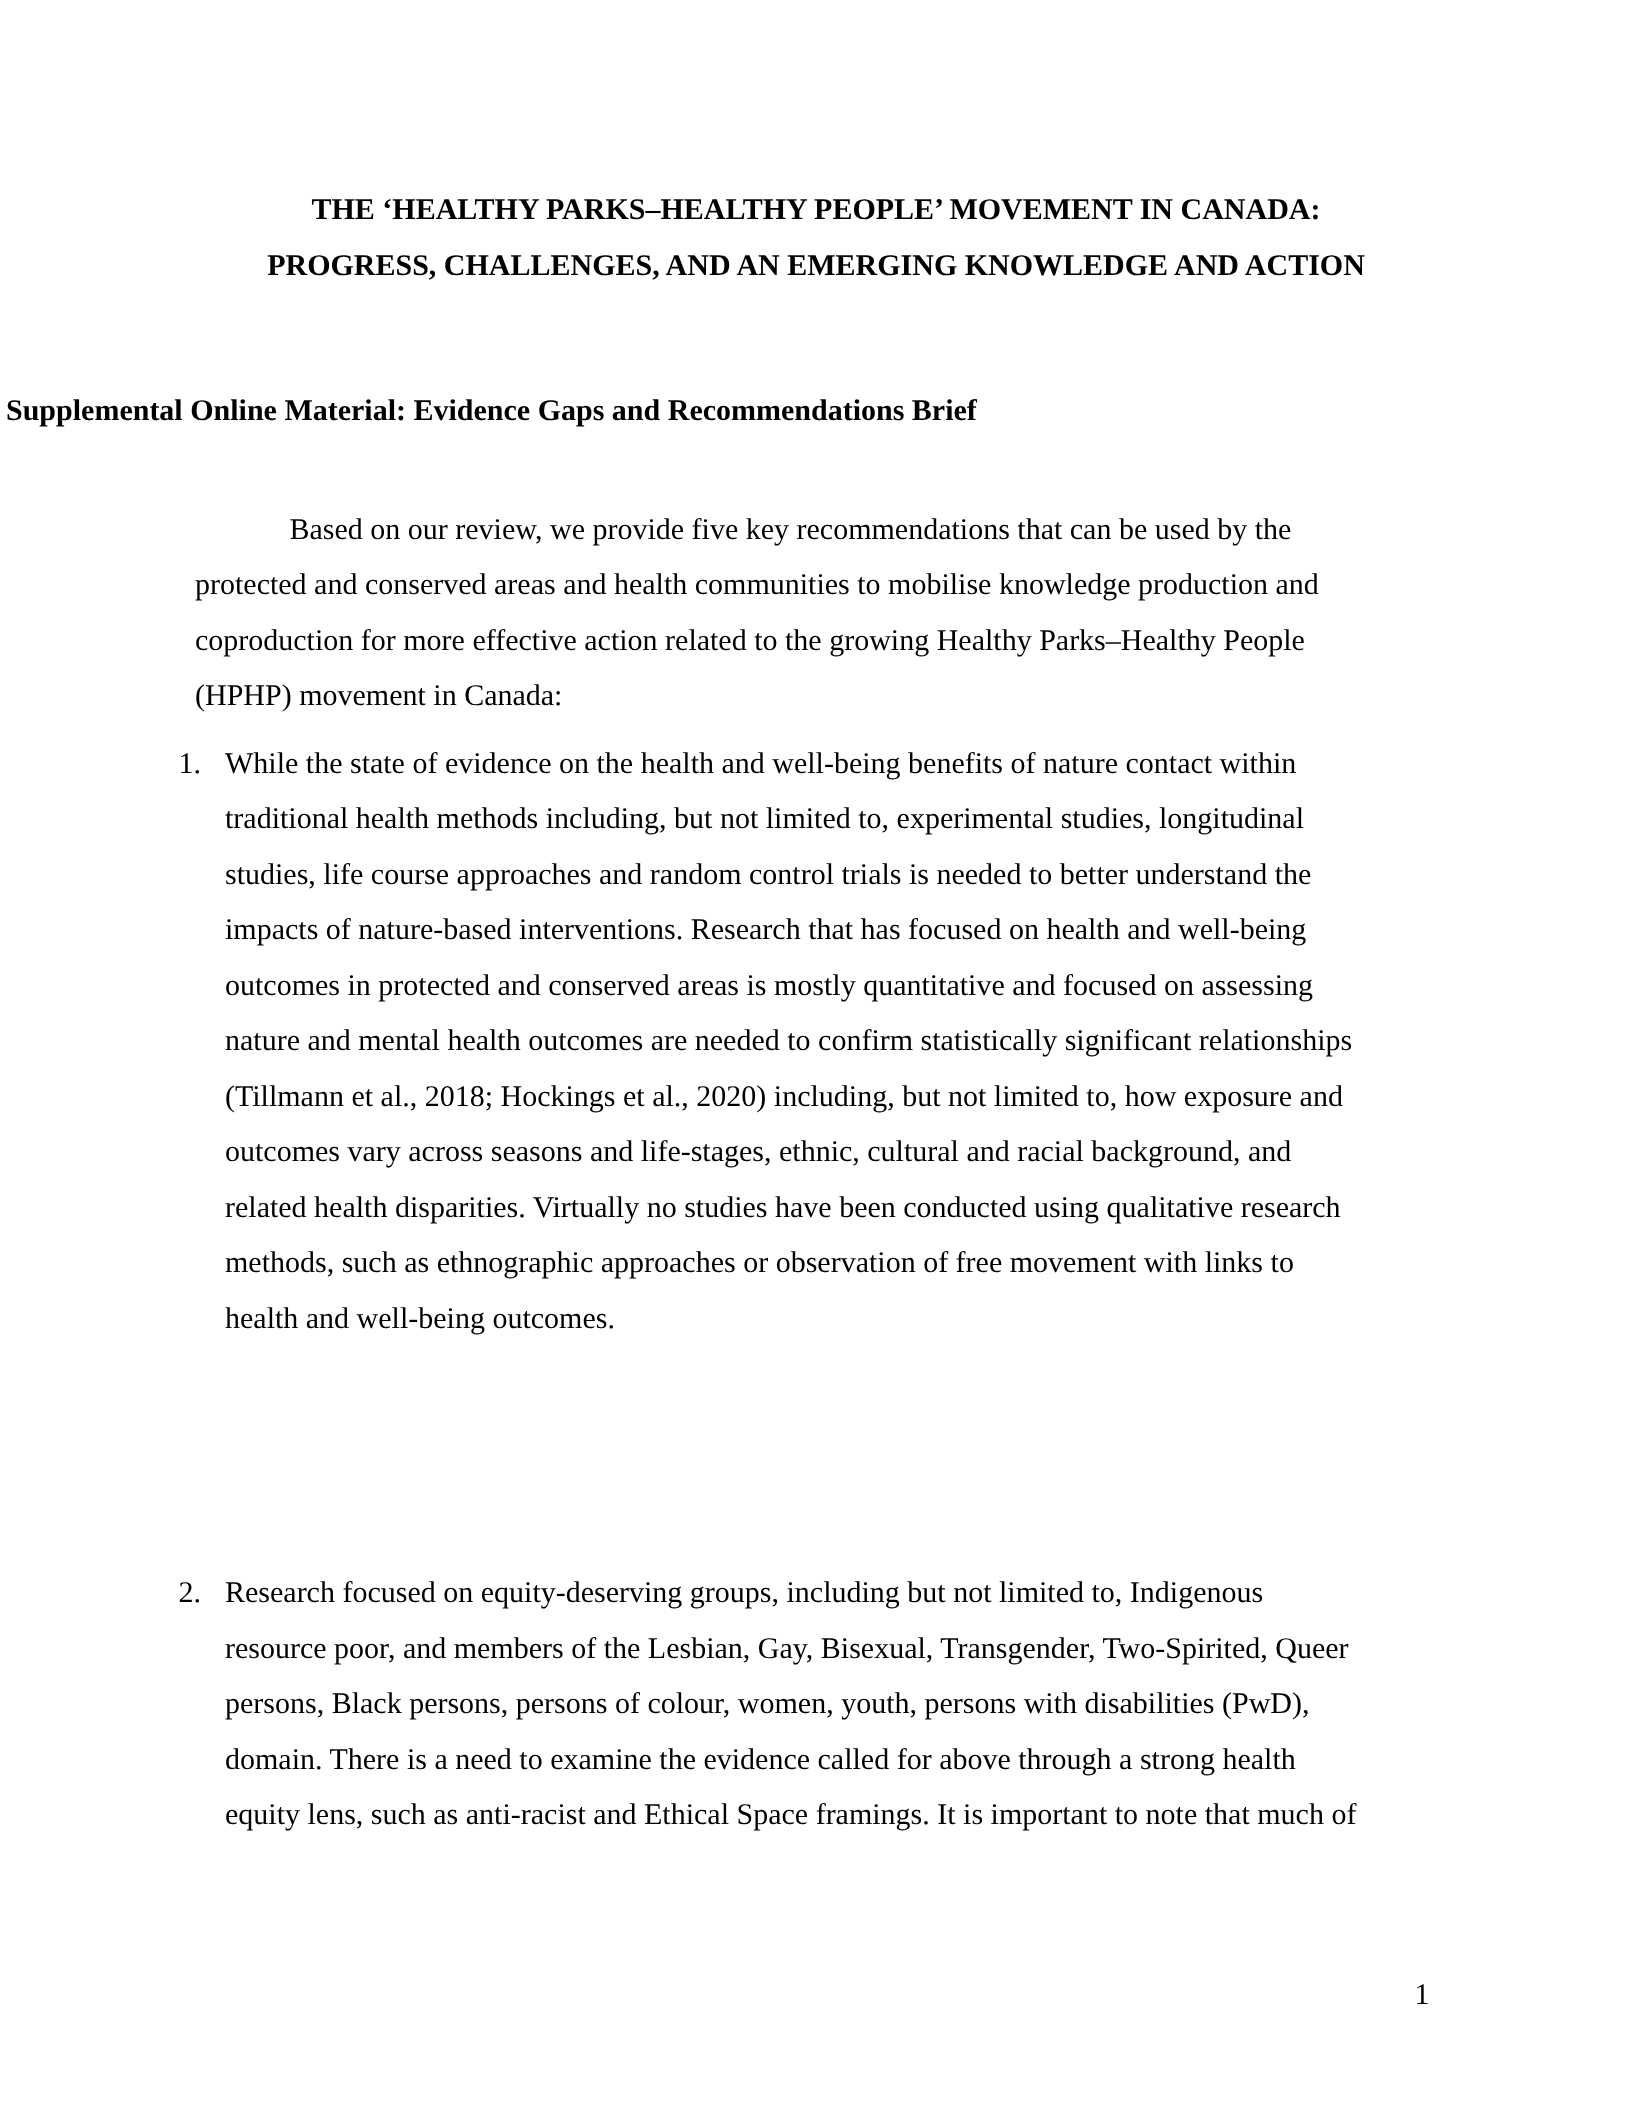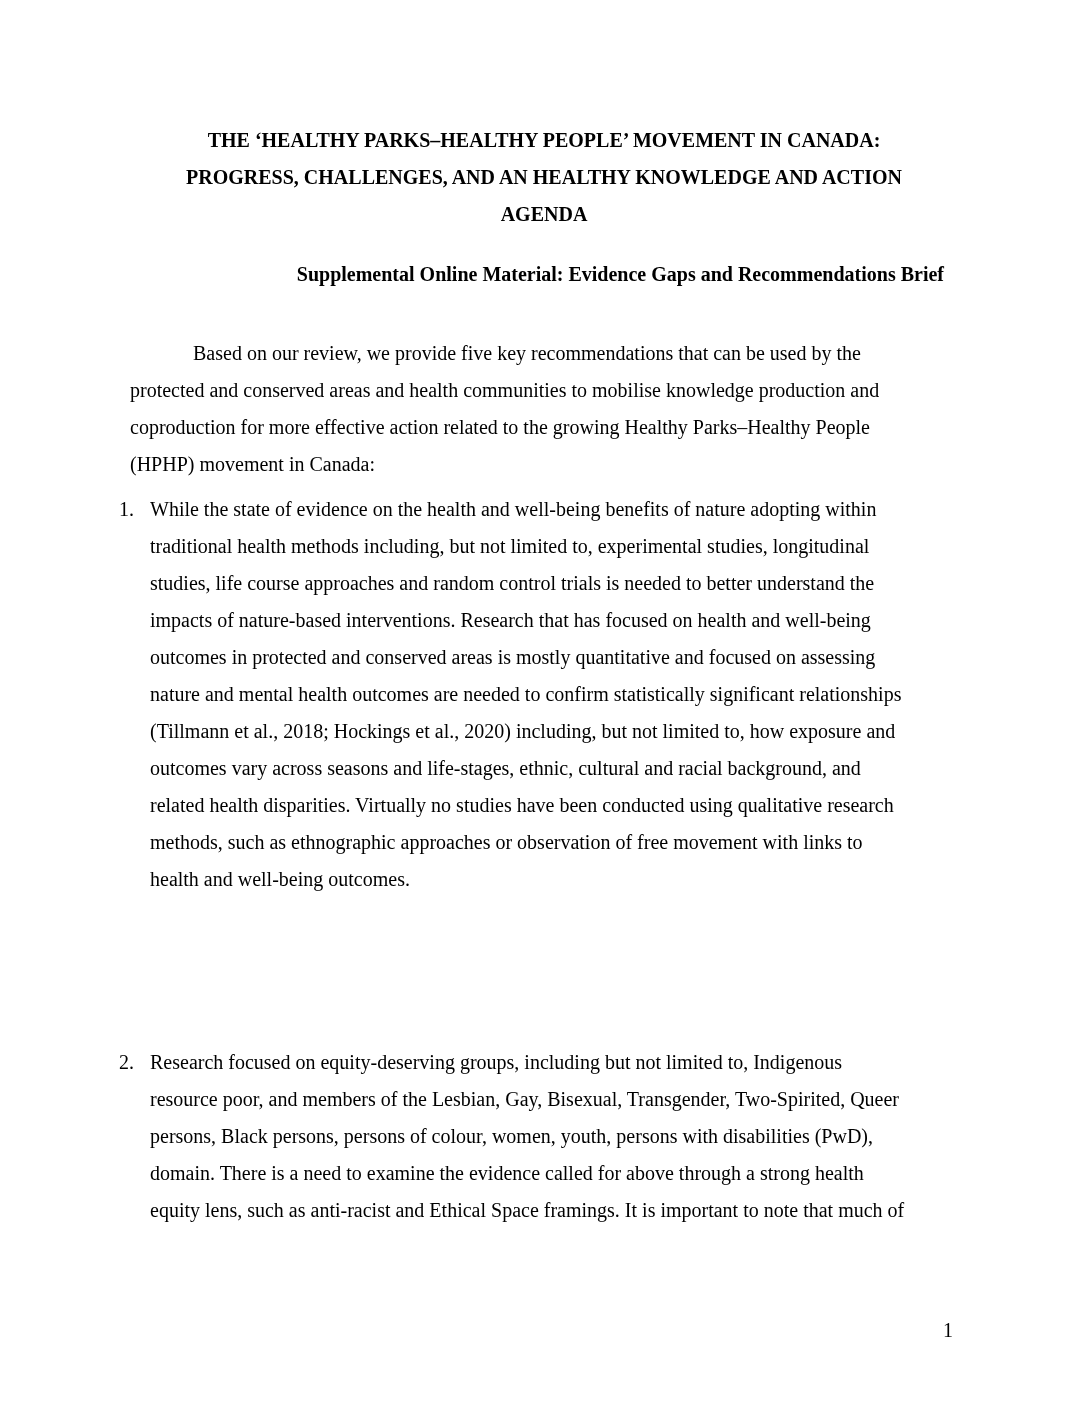--- a/index.html
+++ b/index.html
@@ -27,23 +27,23 @@
   }
   .title-block {
     top: 122px;
     left: 0;
     width: 1088px;
     text-align: center;
     font-weight: bold;
   }
   .subtitle-block {
     top: 256px;
-    left: 16px;
+    left: 4px;
     width: 928px;
-    text-align: right;
+    text-align: left;
     font-weight: bold;
   }
   .intro-block {
     top: 307px;
     left: 130px;
     width: 840px;
   }
   .intro-block .first { text-indent: 63px; margin-top: 28px; }
   .list-item {
     left: 119px;
@@ -66,39 +66,38 @@
     line-height: 37px;
   }
 </style>
 </head>
 <body>
 
 <div class="page">
 
   <header class="abs title-block">
     <span class="line">THE ‘HEALTHY PARKS–HEALTHY PEOPLE’ MOVEMENT IN CANADA:</span>
-    <span class="line">PROGRESS, CHALLENGES, AND AN HEALTHY KNOWLEDGE AND ACTION</span>
-    <span class="line">AGENDA</span>
+    <span class="line">PROGRESS, CHALLENGES, AND AN EMERGING KNOWLEDGE AND ACTION</span>
   </header>
 
   <div class="abs subtitle-block">
     <span class="line">Supplemental Online Material: Evidence Gaps and Recommendations Brief</span>
   </div>
 
   <div class="abs intro-block">
     <span class="line first">Based on our review, we provide five key recommendations that can be used by the</span>
     <span class="line">protected and conserved areas and health communities to mobilise knowledge production and</span>
     <span class="line">coproduction for more effective action related to the growing Healthy Parks–Healthy People</span>
     <span class="line">(HPHP) movement in Canada:</span>
   </div>
 
   <div class="abs list-item item-1">
     <span class="list-marker">1.</span>
     <div class="list-lines">
-      <span class="line">While the state of evidence on the health and well-being benefits of nature adopting within</span>
+      <span class="line">While the state of evidence on the health and well-being benefits of nature contact within</span>
       <span class="line">traditional health methods including, but not limited to, experimental studies, longitudinal</span>
       <span class="line">studies, life course approaches and random control trials is needed to better understand the</span>
       <span class="line">impacts of nature-based interventions. Research that has focused on health and well-being</span>
       <span class="line">outcomes in protected and conserved areas is mostly quantitative and focused on assessing</span>
       <span class="line">nature and mental health outcomes are needed to confirm statistically significant relationships</span>
       <span class="line">(Tillmann et al., 2018; Hockings et al., 2020) including, but not limited to, how exposure and</span>
       <span class="line">outcomes vary across seasons and life-stages, ethnic, cultural and racial background, and</span>
       <span class="line">related health disparities. Virtually no studies have been conducted using qualitative research</span>
       <span class="line">methods, such as ethnographic approaches or observation of free movement with links to</span>
       <span class="line">health and well-being outcomes.</span>

